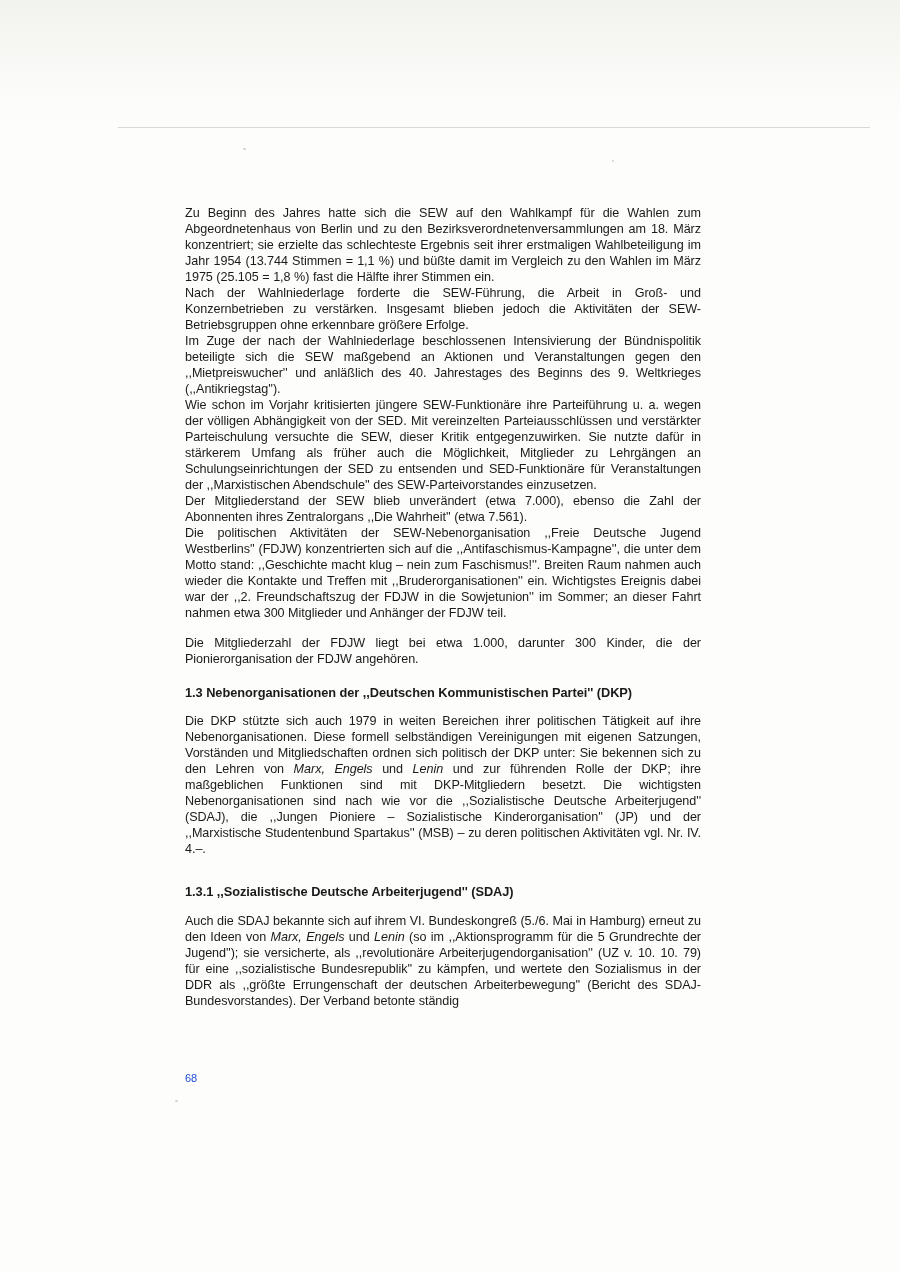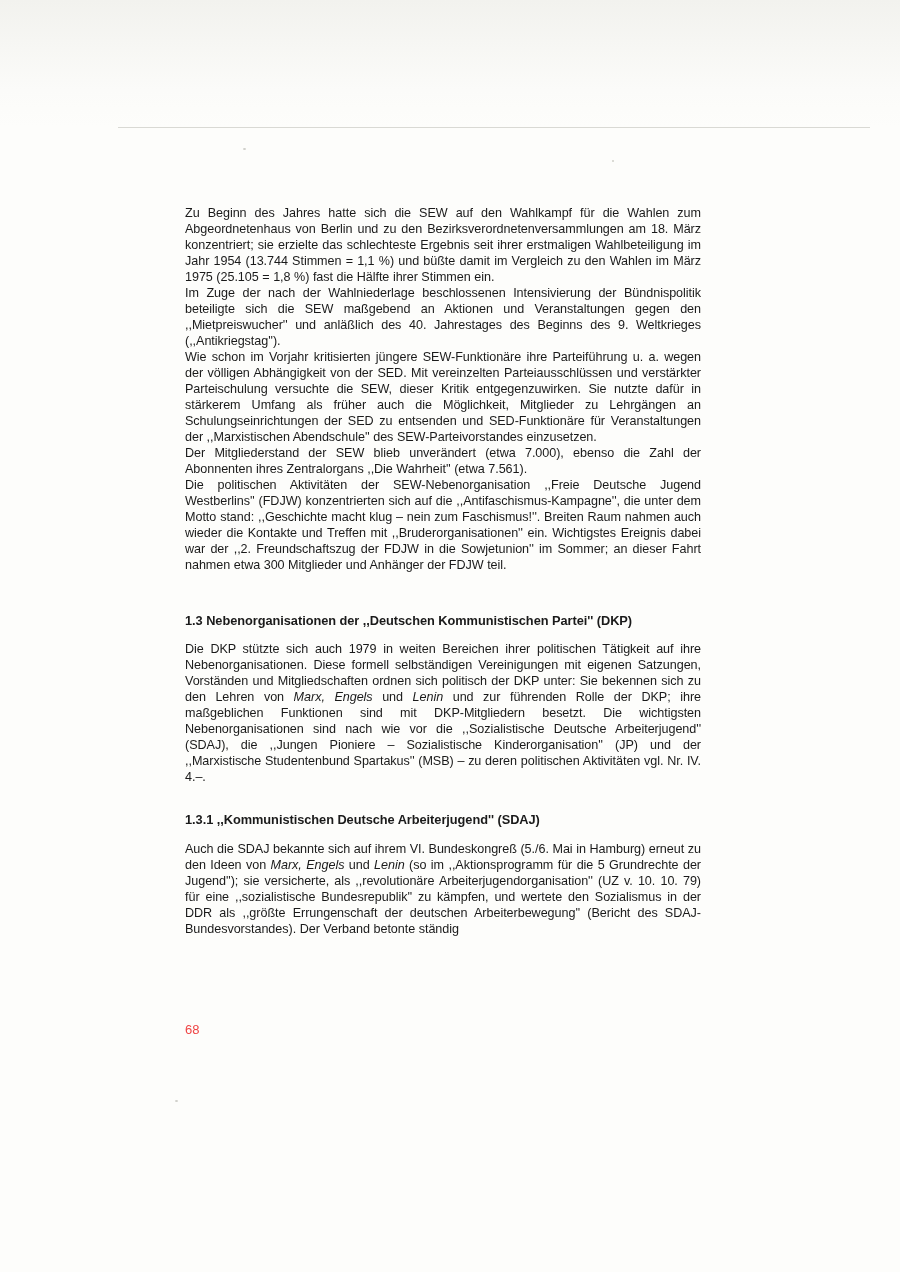--- a/index.html
+++ b/index.html
@@ -55,33 +55,33 @@
     margin-top: 14px;
   }
   h3.heading {
     margin: 0;
     font-size: 12.8px;
     line-height: 19.3px;
     font-weight: bold;
     letter-spacing: -0.05px;
   }
   .heading-block {
-    margin-top: 38px;
+    margin-top: 16px;
     margin-bottom: 11px;
   }
   .heading-block-sub {
     margin-top: 25px;
     margin-bottom: 11px;
   }
   .page-number {
     position: absolute;
     left: 185px;
-    top: 1022px;
-    font-size: 13px;
-    color: #ef4444;
+    top: 1072px;
+    font-size: 11px;
+    color: #1d4ed8;
   }
   em.ital {
     font-style: italic;
   }
   .speck {
     position: absolute;
     background: #cfcfc9;
     border-radius: 50%;
   }
 </style>
@@ -93,33 +93,35 @@
   <div class="scan-shadow-top"></div>
   <div class="scan-edge"></div>
 
   <div class="speck" style="left:243px; top:148px; width:3px; height:2px;"></div>
   <div class="speck" style="left:612px; top:160px; width:2px; height:2px;"></div>
   <div class="speck" style="left:175px; top:1100px; width:3px; height:2px;"></div>
 
   <div class="text-column">
 
     <p class="body">Zu Beginn des Jahres hatte sich die SEW auf den Wahlkampf für die Wahlen zum Abgeordnetenhaus von Berlin und zu den Bezirksverordnetenversammlungen am 18. März konzentriert; sie erzielte das schlechteste Ergebnis seit ihrer erstmaligen Wahlbeteiligung im Jahr 1954 (13.744 Stimmen = 1,1 %) und büßte damit im Vergleich zu den Wahlen im März 1975 (25.105 = 1,8 %) fast die Hälfte ihrer Stimmen ein.</p>
+    <p class="body">Nach der Wahlniederlage forderte die SEW-Führung, die Arbeit in Groß- und Konzernbetrieben zu verstärken. Insgesamt blieben jedoch die Aktivitäten der SEW-Betriebsgruppen ohne erkennbare größere Erfolge.</p>
     <p class="body">Im Zuge der nach der Wahlniederlage beschlossenen Intensivierung der Bündnispolitik beteiligte sich die SEW maßgebend an Aktionen und Veranstaltungen gegen den ,,Mietpreiswucher'' und anläßlich des 40. Jahrestages des Beginns des 9. Weltkrieges (,,Antikriegstag'').</p>
     <p class="body">Wie schon im Vorjahr kritisierten jüngere SEW-Funktionäre ihre Parteiführung u. a. wegen der völligen Abhängigkeit von der SED. Mit vereinzelten Parteiausschlüssen und verstärkter Parteischulung versuchte die SEW, dieser Kritik entgegenzuwirken. Sie nutzte dafür in stärkerem Umfang als früher auch die Möglichkeit, Mitglieder zu Lehrgängen an Schulungseinrichtungen der SED zu entsenden und SED-Funktionäre für Veranstaltungen der ,,Marxistischen Abendschule'' des SEW-Parteivorstandes einzusetzen.</p>
     <p class="body">Der Mitgliederstand der SEW blieb unverändert (etwa 7.000), ebenso die Zahl der Abonnenten ihres Zentralorgans ,,Die Wahrheit'' (etwa 7.561).</p>
     <p class="body">Die politischen Aktivitäten der SEW-Nebenorganisation ,,Freie Deutsche Jugend Westberlins'' (FDJW) konzentrierten sich auf die ,,Antifaschismus-Kampagne'', die unter dem Motto stand: ,,Geschichte macht klug – nein zum Faschismus!''. Breiten Raum nahmen auch wieder die Kontakte und Treffen mit ,,Bruderorganisationen'' ein. Wichtigstes Ereignis dabei war der ,,2. Freundschaftszug der FDJW in die Sowjetunion'' im Sommer; an dieser Fahrt nahmen etwa 300 Mitglieder und Anhänger der FDJW teil.</p>
+    <p class="body gap-before">Die Mitgliederzahl der FDJW liegt bei etwa 1.000, darunter 300 Kinder, die der Pionierorganisation der FDJW angehören.</p>
 
     <div class="heading-block">
       <h3 class="heading">1.3 Nebenorganisationen der ,,Deutschen Kommunistischen Partei'' (DKP)</h3>
     </div>
 
     <p class="body"><span>Die DKP stützte sich auch 1979 in weiten Bereichen ihrer politischen Tätigkeit auf ihre Nebenorganisationen. Diese formell selbständigen Vereinigungen mit eigenen Satzungen, Vorständen und Mitgliedschaften ordnen sich politisch der DKP unter: Sie bekennen sich zu den Lehren von </span><em class="ital">Marx, Engels</em><span> und </span><em class="ital">Lenin</em><span> und zur führenden Rolle der DKP; ihre maßgeblichen Funktionen sind mit DKP-Mitgliedern besetzt. Die wichtigsten Nebenorganisationen sind nach wie vor die ,,Sozialistische Deutsche Arbeiterjugend'' (SDAJ), die ,,Jungen Pioniere – Sozialistische Kinderorganisation'' (JP) und der ,,Marxistische Studentenbund Spartakus'' (MSB) – zu deren politischen Aktivitäten vgl. Nr. IV. 4.–.</span></p>
 
     <div class="heading-block-sub">
-      <h3 class="heading">1.3.1 ,,Kommunistischen Deutsche Arbeiterjugend'' (SDAJ)</h3>
+      <h3 class="heading">1.3.1 ,,Sozialistische Deutsche Arbeiterjugend'' (SDAJ)</h3>
     </div>
 
     <p class="body"><span>Auch die SDAJ bekannte sich auf ihrem VI. Bundeskongreß (5./6. Mai in Hamburg) erneut zu den Ideen von </span><em class="ital">Marx, Engels</em><span> und </span><em class="ital">Lenin</em><span> (so im ,,Aktionsprogramm für die 5 Grundrechte der Jugend''); sie versicherte, als ,,revolutionäre Arbeiterjugendorganisation'' (UZ v. 10. 10. 79) für eine ,,sozialistische Bundesrepublik'' zu kämpfen, und wertete den Sozialismus in der DDR als ,,größte Errungenschaft der deutschen Arbeiterbewegung'' (Bericht des SDAJ-Bundesvorstandes). Der Verband betonte ständig</span></p>
 
   </div>
 
   <div class="page-number">68</div>
 
 </div>
 

